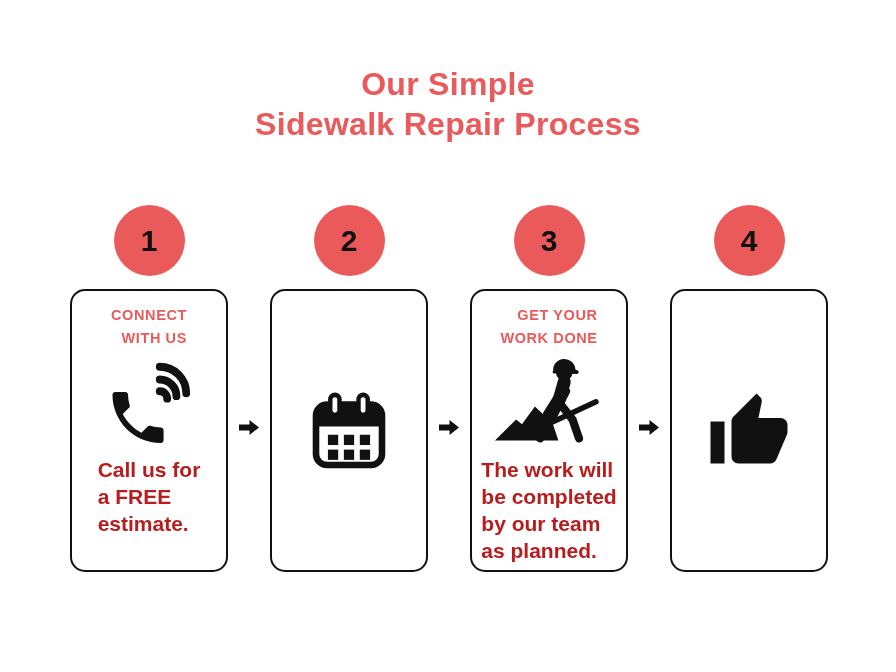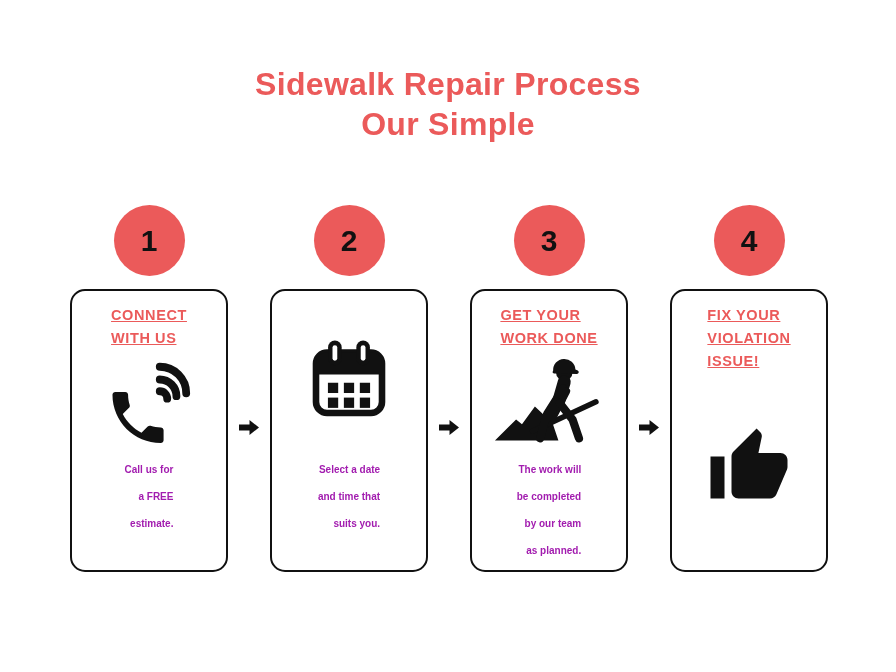--- a/index.html
+++ b/index.html
@@ -38,41 +38,41 @@
   }
 
   .card {
     margin-top: 13px; width: 158px; height: 283px; box-sizing: border-box;
     background: #ffffff; border: 2px solid #111111; border-radius: 15px;
     display: flex; flex-direction: column; align-items: center;
     padding: 13px 7px 10px 7px;
   }
   .heading {
     color: #eb5a5a; font-weight: bold; font-size: 14.5px;
-    line-height: 23px; letter-spacing: 0.6px; text-align: left;
-    white-space: pre-line; min-height: 46px; text-decoration: underline;
+    line-height: 23px; letter-spacing: 0.6px; text-align: right;
+    white-space: pre-line; min-height: 46px;
   }
   .icon-wrap {
     flex: 1 1 auto; display: flex; align-items: center; justify-content: center;
     min-height: 0;
   }
   .body-text {
     flex: 0 0 auto; height: 104px; overflow: visible;
-    font-weight: bold; font-size: 10px; line-height: 27px;
-    text-align: right; white-space: pre-line; color: #a21caf;
+    font-weight: bold; font-size: 21px; line-height: 27px;
+    text-align: left; white-space: pre-line; color: #b91c1c;
   }
 </style>
 </head>
 <body>
 
 <div class="canvas">
 
   <div class="title">
+    <div>Our Simple</div>
     <div>Sidewalk Repair Process</div>
-    <div>Our Simple</div>
   </div>
 
   <div class="flow">
 
     <div class="step-col">
       <div class="circle">
         <span>1</span>
       </div>
       <div class="card">
         <div class="heading">CONNECT
@@ -111,23 +111,20 @@
             <rect x="28" y="2.5" width="7.4" height="13.5" rx="3.7" fill="#111111"></rect>
             <rect x="30.4" y="5" width="2.6" height="8.5" rx="1.3" fill="#ffffff"></rect>
             <rect x="12.5" y="25.5" width="5.6" height="5.6" fill="#111111"></rect>
             <rect x="21.2" y="25.5" width="5.6" height="5.6" fill="#111111"></rect>
             <rect x="29.9" y="25.5" width="5.6" height="5.6" fill="#111111"></rect>
             <rect x="12.5" y="33.6" width="5.6" height="5.6" fill="#111111"></rect>
             <rect x="21.2" y="33.6" width="5.6" height="5.6" fill="#111111"></rect>
             <rect x="29.9" y="33.6" width="5.6" height="5.6" fill="#111111"></rect>
           </svg>
         </div>
-        <div class="body-text">Select a date
-and time that
-suits you.</div>
       </div>
     </div>
 
     <div class="arrow-gap">
       <svg width="20" height="15" viewBox="0 0 20 15" aria-hidden="true">
         <path d="M0 4.6 H10.5 V0 L20 7.5 L10.5 15 V10.4 H0 Z" fill="#111111"></path>
       </svg>
     </div>
 
     <div class="step-col">
@@ -161,23 +158,20 @@
       <svg width="20" height="15" viewBox="0 0 20 15" aria-hidden="true">
         <path d="M0 4.6 H10.5 V0 L20 7.5 L10.5 15 V10.4 H0 Z" fill="#111111"></path>
       </svg>
     </div>
 
     <div class="step-col">
       <div class="circle">
         <span>4</span>
       </div>
       <div class="card">
-        <div class="heading">FIX YOUR
-VIOLATION
-ISSUE!</div>
         <div class="icon-wrap">
           <svg viewBox="0 0 24 24" width="84" height="84" aria-hidden="true">
             <path fill="#111111" d="M1 21h4V9H1v12zm22-11c0-1.1-.9-2-2-2h-6.31l.95-4.57.03-.32c0-.41-.17-.79-.44-1.06L14.17 1 7.58 7.59C7.22 7.95 7 8.45 7 9v10c0 1.1.9 2 2 2h9c.83 0 1.54-.5 1.84-1.22l3.02-7.05c.09-.23.14-.47.14-.72v-2z"></path>
           </svg>
         </div>
       </div>
     </div>
 
   </div>
 </div>

